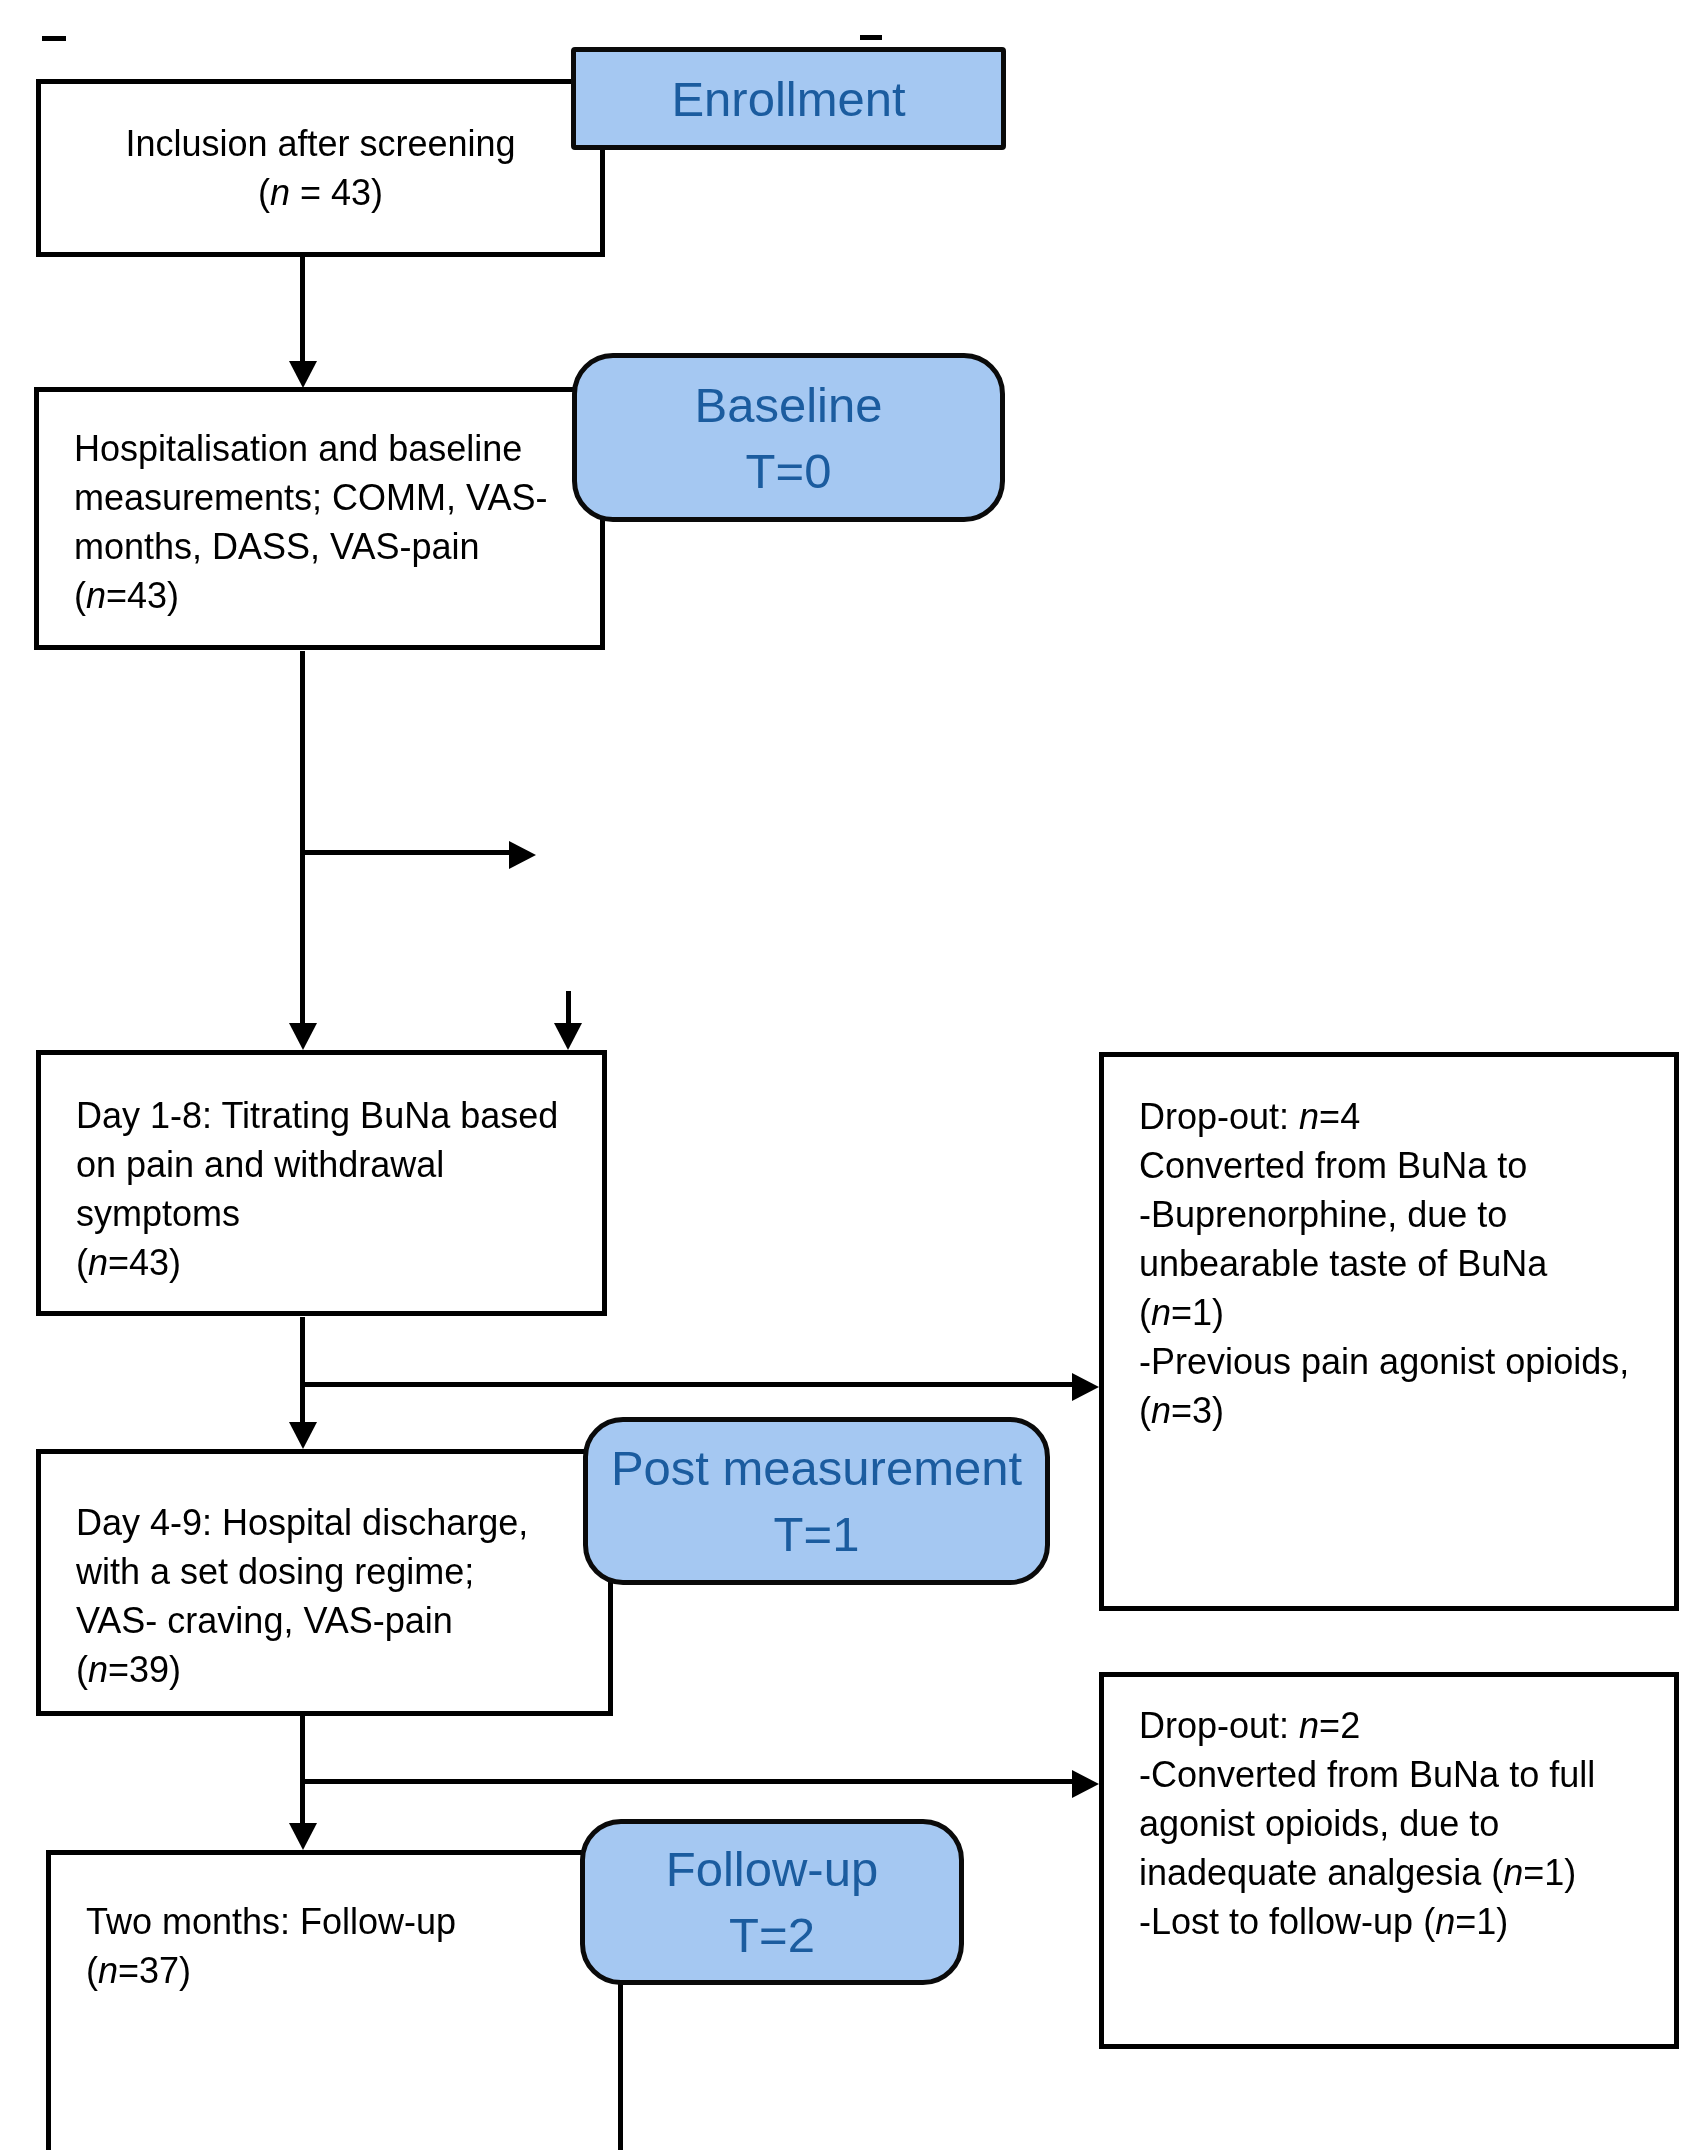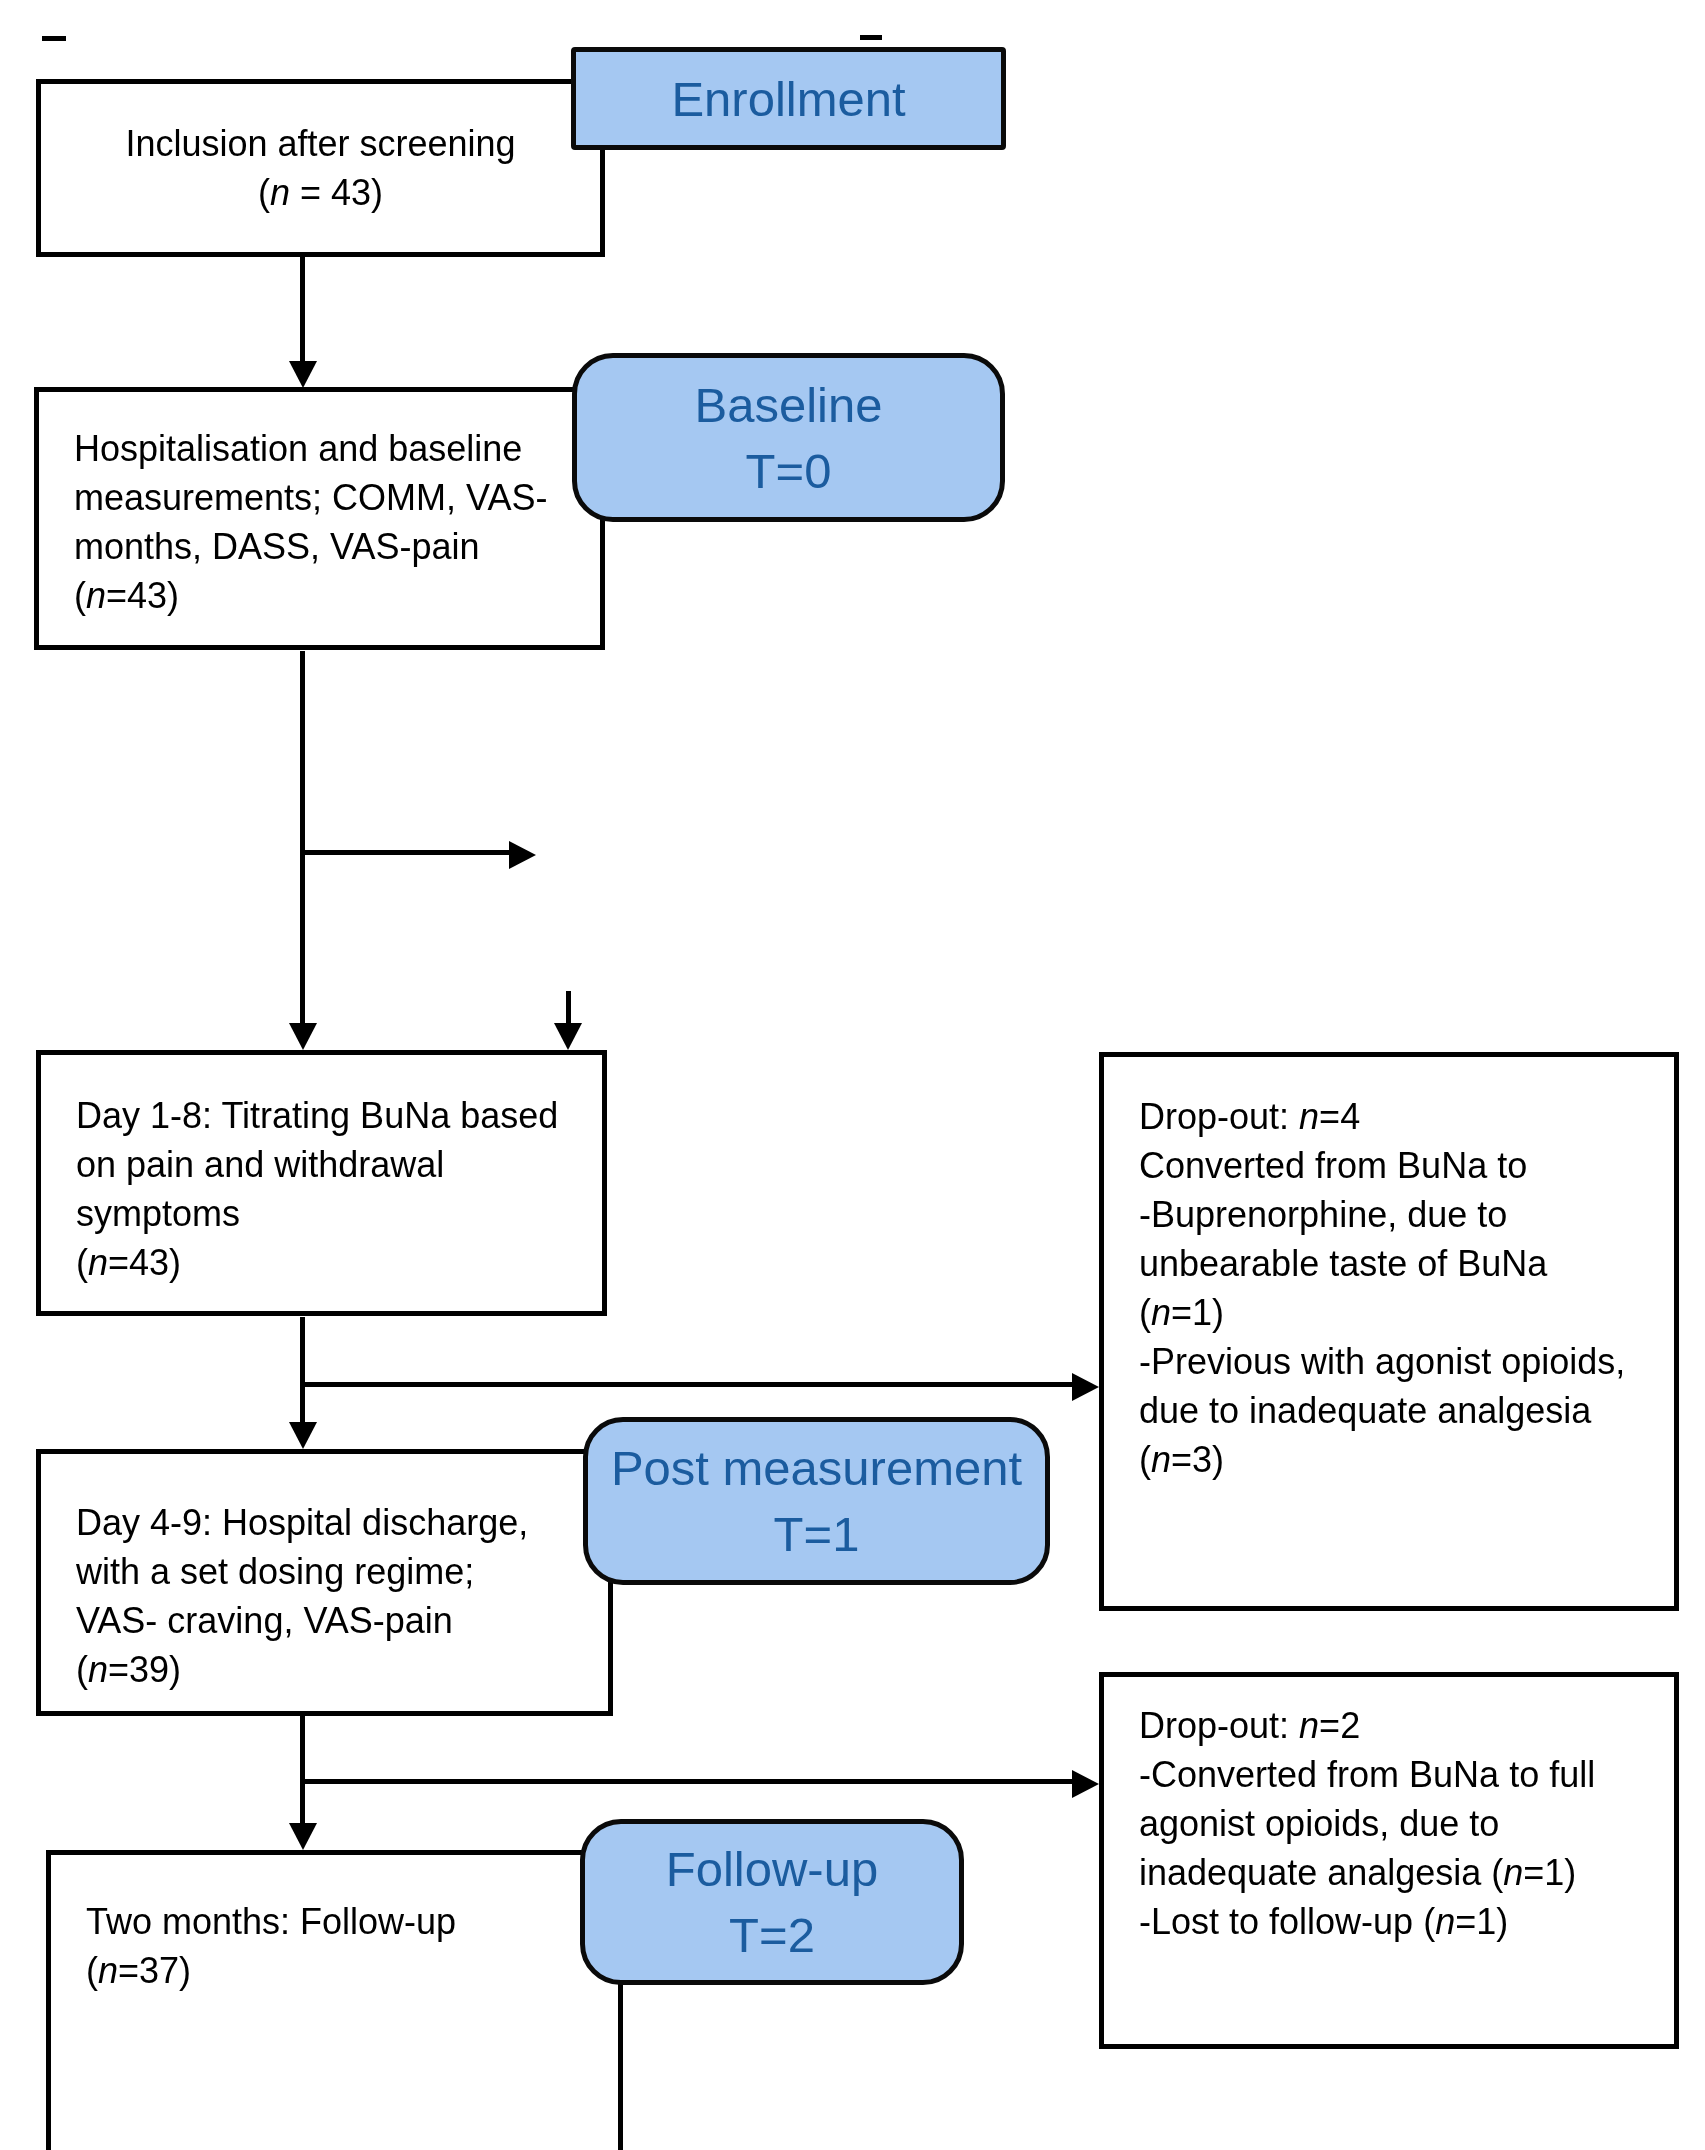--- a/index.html
+++ b/index.html
@@ -99,22 +99,21 @@
       <div class="tline">on pain and withdrawal</div>
       <div class="tline">symptoms</div>
       <div class="tline">(<i>n</i>=43)</div>
     </div>
     <div class="wbox" style="left: 1099px; top: 1052px; width: 580px; height: 559px; padding-top: 35px;">
       <div class="tline">Drop-out: <i>n</i>=4</div>
       <div class="tline">Converted from BuNa to</div>
       <div class="tline">-Buprenorphine, due to</div>
       <div class="tline">unbearable taste of BuNa</div>
       <div class="tline">(<i>n</i>=1)</div>
-      <div class="tline">-Previous with agonist opioids,</div>
-      <div class="tline">due to inadequate analgesia</div>
+      <div class="tline">-Previous pain agonist opioids,</div>
       <div class="tline">(<i>n</i>=3)</div>
     </div>
     <div class="wbox" style="left: 36px; top: 1449px; width: 577px; height: 267px; padding-top: 44px;">
       <div class="tline">Day 4-9: Hospital discharge,</div>
       <div class="tline">with a set dosing regime;</div>
       <div class="tline">VAS- craving, VAS-pain</div>
       <div class="tline">(<i>n</i>=39)</div>
     </div>
     <div class="wbox" style="left: 1099px; top: 1651px; width: 580px; height: 377px; padding-top: 24px; margin-top: 21px;">
       <div class="tline">Drop-out: <i>n</i>=2</div>

